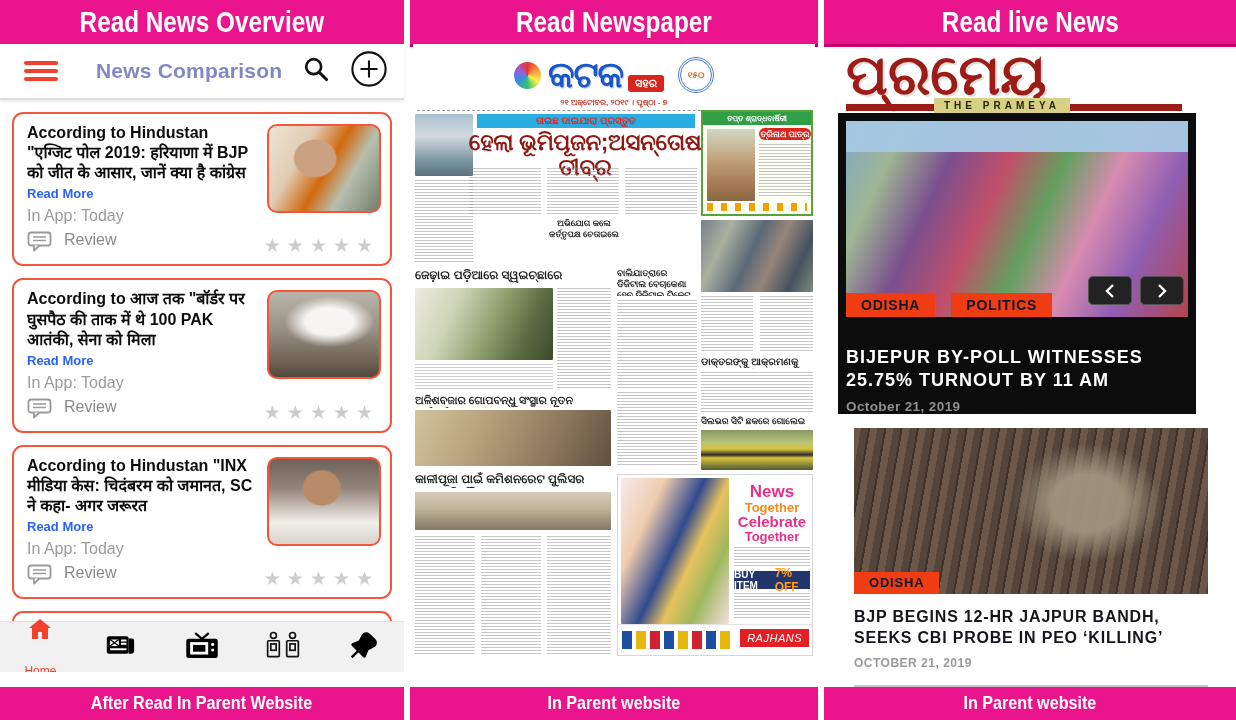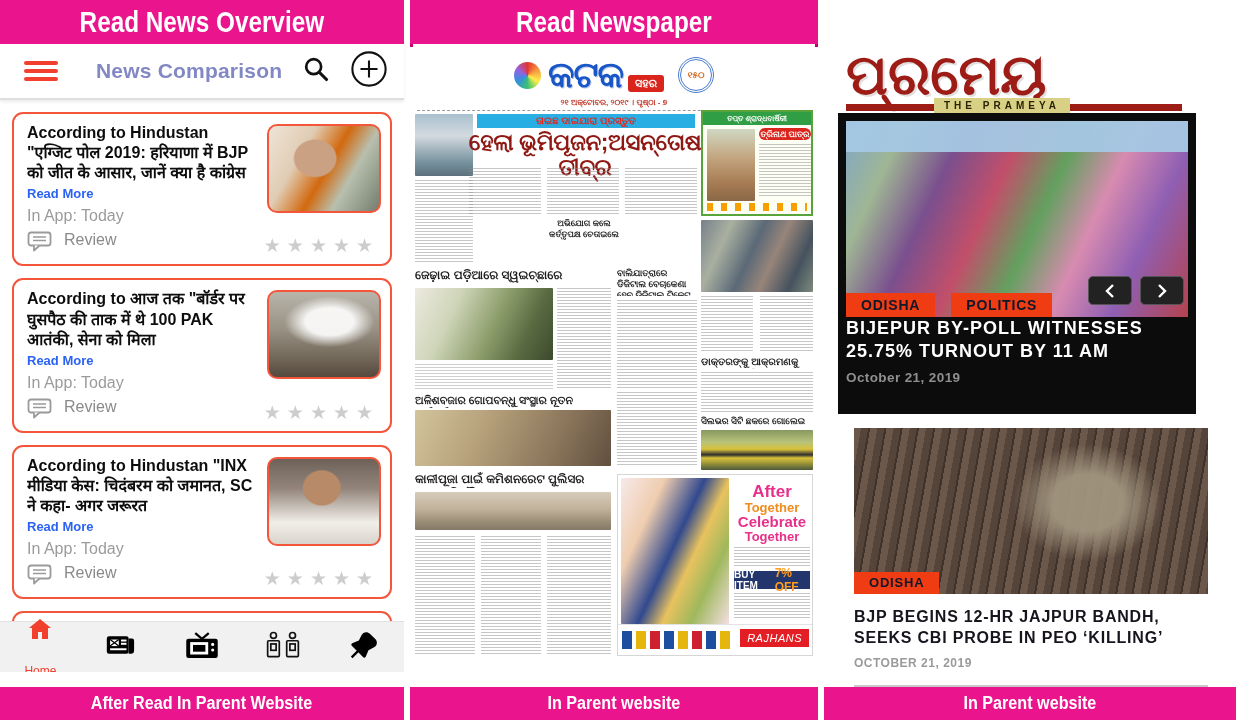--- a/index.html
+++ b/index.html
@@ -119,21 +119,21 @@
        padding:8px;box-sizing:border-box;cursor:pointer}
   .img-voters{position:relative;width:100%;height:196px;
        background:linear-gradient(180deg,rgba(165,200,228,.95) 0 16%,rgba(0,0,0,0) 16%),
        linear-gradient(115deg,#7fa7c9 0%,#9fb694 14%,#7a4f8e 28%,#c24f6a 42%,#63a05f 55%,#d88bb0 68%,#8f5fb3 82%,#b4434e 100%)}
   .tagrow{position:absolute;left:0;bottom:0;display:flex}
   .tag{background:var(--tag-orange);color:#0f172a;font-weight:bold;font-size:14px;letter-spacing:.8px;
        height:24px;line-height:24px;padding:0 15px;margin-right:16px;cursor:pointer;white-space:nowrap}
   .navbtns{position:absolute;right:4px;bottom:12px;display:flex}
   .navbtn{width:42px;height:27px;background:#222;border:1px solid #555;border-radius:5px;margin-left:8px;
        display:flex;align-items:center;justify-content:center;cursor:pointer}
-  .story1-headline{margin-top:0;color:#fff;font-size:18px;font-weight:bold;letter-spacing:1px;
+  .story1-headline{margin-top:29px;color:#fff;font-size:18px;font-weight:bold;letter-spacing:1px;
        line-height:1.25;width:335px}
   .story1-date{margin-top:8px;color:#8f8f8f;font-size:13.5px;font-weight:bold;letter-spacing:.4px}
 
   .story2{position:absolute;top:428px;left:30px;width:354px;cursor:pointer}
   .img-shutter{position:relative;width:100%;height:166px;
        background:radial-gradient(120px 95px at 66% 45%,rgba(160,148,126,.95) 0 30%,rgba(0,0,0,0) 62%),
        repeating-linear-gradient(100deg,#6b584a 0 7px,#55443a 7px 14px,#3e322b 14px 16px),
        linear-gradient(200deg,#9a9186 0%,#6a5c50 55%,#332a24 100%)}
   .story2 .tag{position:absolute;left:0;bottom:0;font-size:13px;height:22px;line-height:22px;margin:0}
   .story2-headline{margin-top:13px;color:#15151d;font-size:16px;font-weight:bold;letter-spacing:.8px;line-height:1.3}
@@ -338,21 +338,21 @@
 
     <div class="np-h" style="left:2px;top:428px;width:198px;height:16px;font-size:12px">କାଳୀପୂଜା ପାଇଁ କମିଶନରେଟ ପୁଲିସର ପ୍ରସ୍ତୁତି ବୈଠକ</div>
     <div class="ph ph-meeting" style="left:2px;top:448px;width:196px;height:38px"></div>
     <div class="txt" style="left:2px;top:492px;width:60px;height:118px"></div>
     <div class="txt" style="left:68px;top:492px;width:60px;height:118px"></div>
     <div class="txt" style="left:134px;top:492px;width:64px;height:118px"></div>
 
     <div class="np-ad">
       <div class="np-ad-photo ph ph-family"></div>
       <div class="ad-shop">
-        <div class="ad-l1">After</div>
+        <div class="ad-l1">News</div>
         <div class="ad-l2">Together</div>
         <div class="ad-l3">Celebrate</div>
         <div class="ad-l4">Together</div>
       </div>
       <div class="txt" style="left:116px;top:72px;width:76px;height:20px"></div>
       <div class="ad-offer">
           <span>BUY ITEM</span>
           <b>7% OFF</b>
         </div>
       <div class="txt" style="left:116px;top:118px;width:76px;height:26px"></div>
@@ -362,20 +362,23 @@
       </div>
     </div>
   </div>
 
   <div class="footerbar">
       <span>In Parent website</span>
     </div>
 </div>
 
 <div class="panel" id="p-right">
+  <div class="banner">
+      <span>Read live News</span>
+    </div>
 
   <div class="prameya">
     <div class="prameya-odia">ପ୍ରମେୟ</div>
     <div class="prameya-underline">
       <span class="prameya-en">THE PRAMEYA</span>
     </div>
   </div>
 
   <div class="story1">
     <div class="img-voters">

